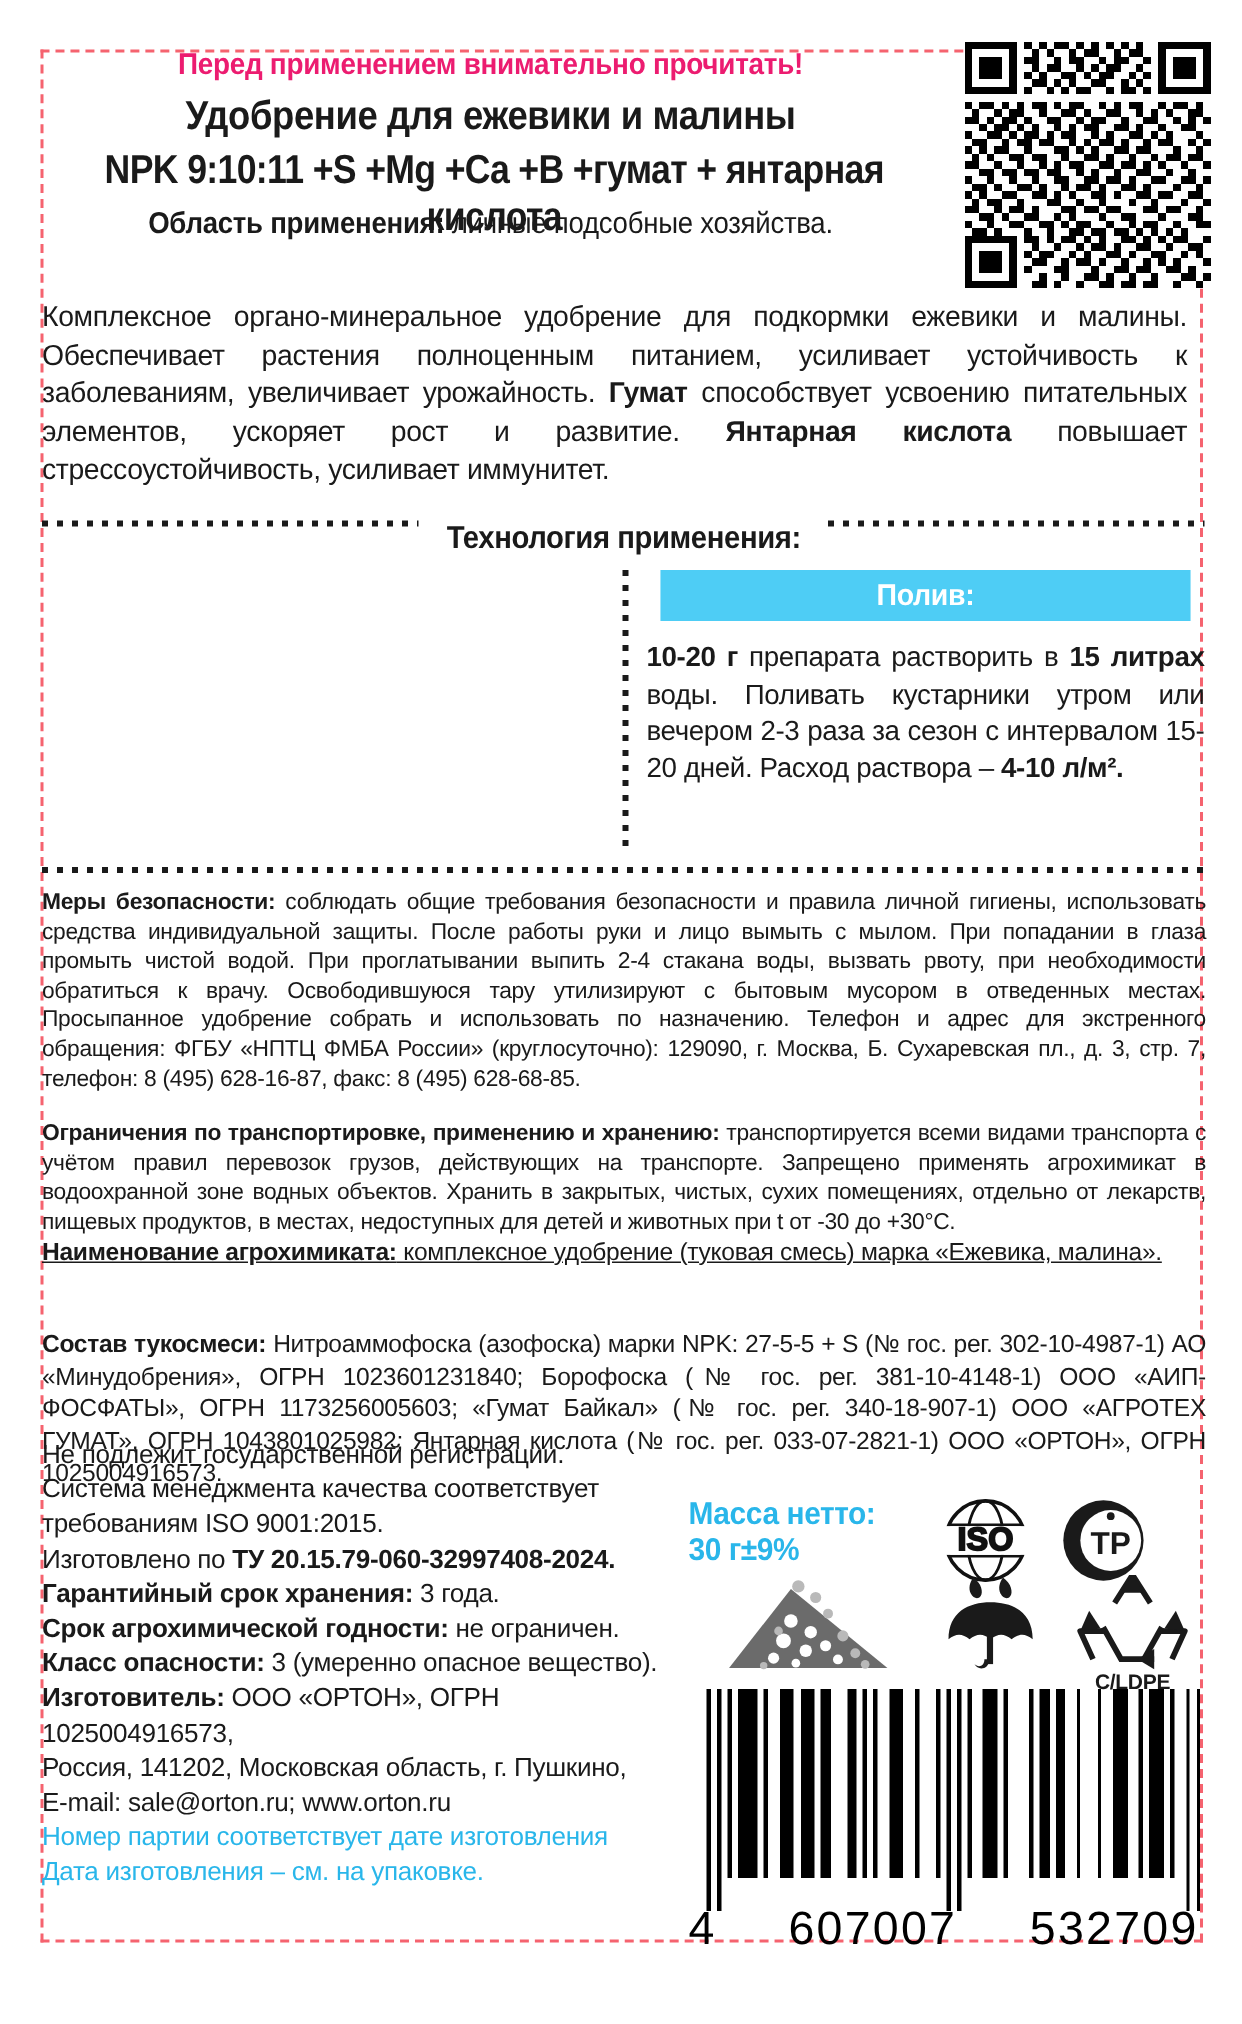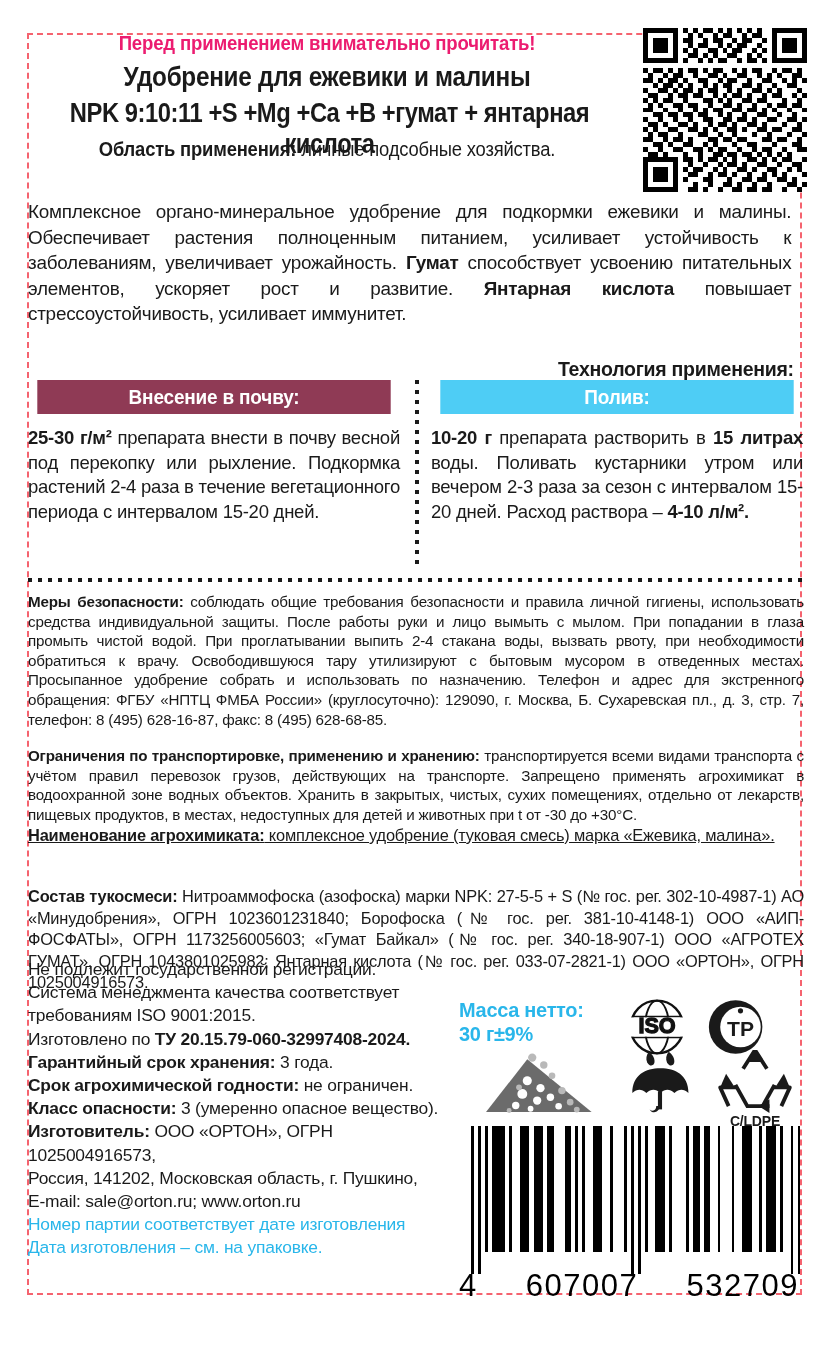--- a/index.html
+++ b/index.html
@@ -50,21 +50,21 @@
     position:absolute;left:28px;top:199px;width:775px;
     font-size:19.2px;line-height:25.6px;text-align:justify;
     letter-spacing:-0.25px;
     transform:scaleX(.985);transform-origin:left top;
   }
   .descr b{font-weight:bold;}
 
   
   .techrow{
     position:absolute;left:28px;top:347px;width:775px;height:30px;
-    display:flex;align-items:flex-end;gap:10px;flex-direction:column;
+    display:flex;align-items:flex-start;gap:10px;
   }
   .dotrule{
     flex:1;height:4px;
     background-image:linear-gradient(to right,#1a1a1a 0 4px,transparent 4px 10px);
     background-size:10px 4px;background-repeat:repeat-x;
   }
   .techlabel{font-size:21px;font-weight:bold;letter-spacing:-0.3px;white-space:nowrap;
     transform:scaleX(.93);transform-origin:center;}
 
   
@@ -219,26 +219,20 @@
     <span>Комплексное органо-минеральное удобрение для подкормки ежевики и малины. Обеспечивает растения полноценным питанием, усиливает устойчивость к заболеваниям, увеличивает урожайность. </span><b>Гумат</b><span> способствует усвоению питательных элементов, ускоряет рост и развитие. </span><b>Янтарная кислота</b><span> повышает стрессоустойчивость, усиливает иммунитет.</span>
   </div>
 
   <div class="techrow">
     <span class="dotrule"></span>
     <span class="techlabel">Технология применения:</span>
     <span class="dotrule"></span>
   </div>
 
   <div class="methods">
-    <div class="col left">
-      <div class="cap soil">Внесение в почву:</div>
-      <div class="body">
-        <b>25-30 г/м²</b><span> препарата внести в почву весной под перекопку или рыхление. Подкормка растений 2-4 раза в течение вегетационного периода с интервалом 15-20 дней.</span>
-      </div>
-    </div>
     <div class="col right">
       <div class="cap water">Полив:</div>
       <div class="body">
         <b>10-20 г</b><span> препарата растворить в </span><b>15 литрах</b><span> воды. Поливать кустарники утром или вечером 2-3 раза за сезон с интервалом 15-20 дней. Расход раствора – </span><b>4-10 л/м².</b>
       </div>
     </div>
   </div>
   <div class="vdot"></div>
   <div class="hdot"></div>
 

